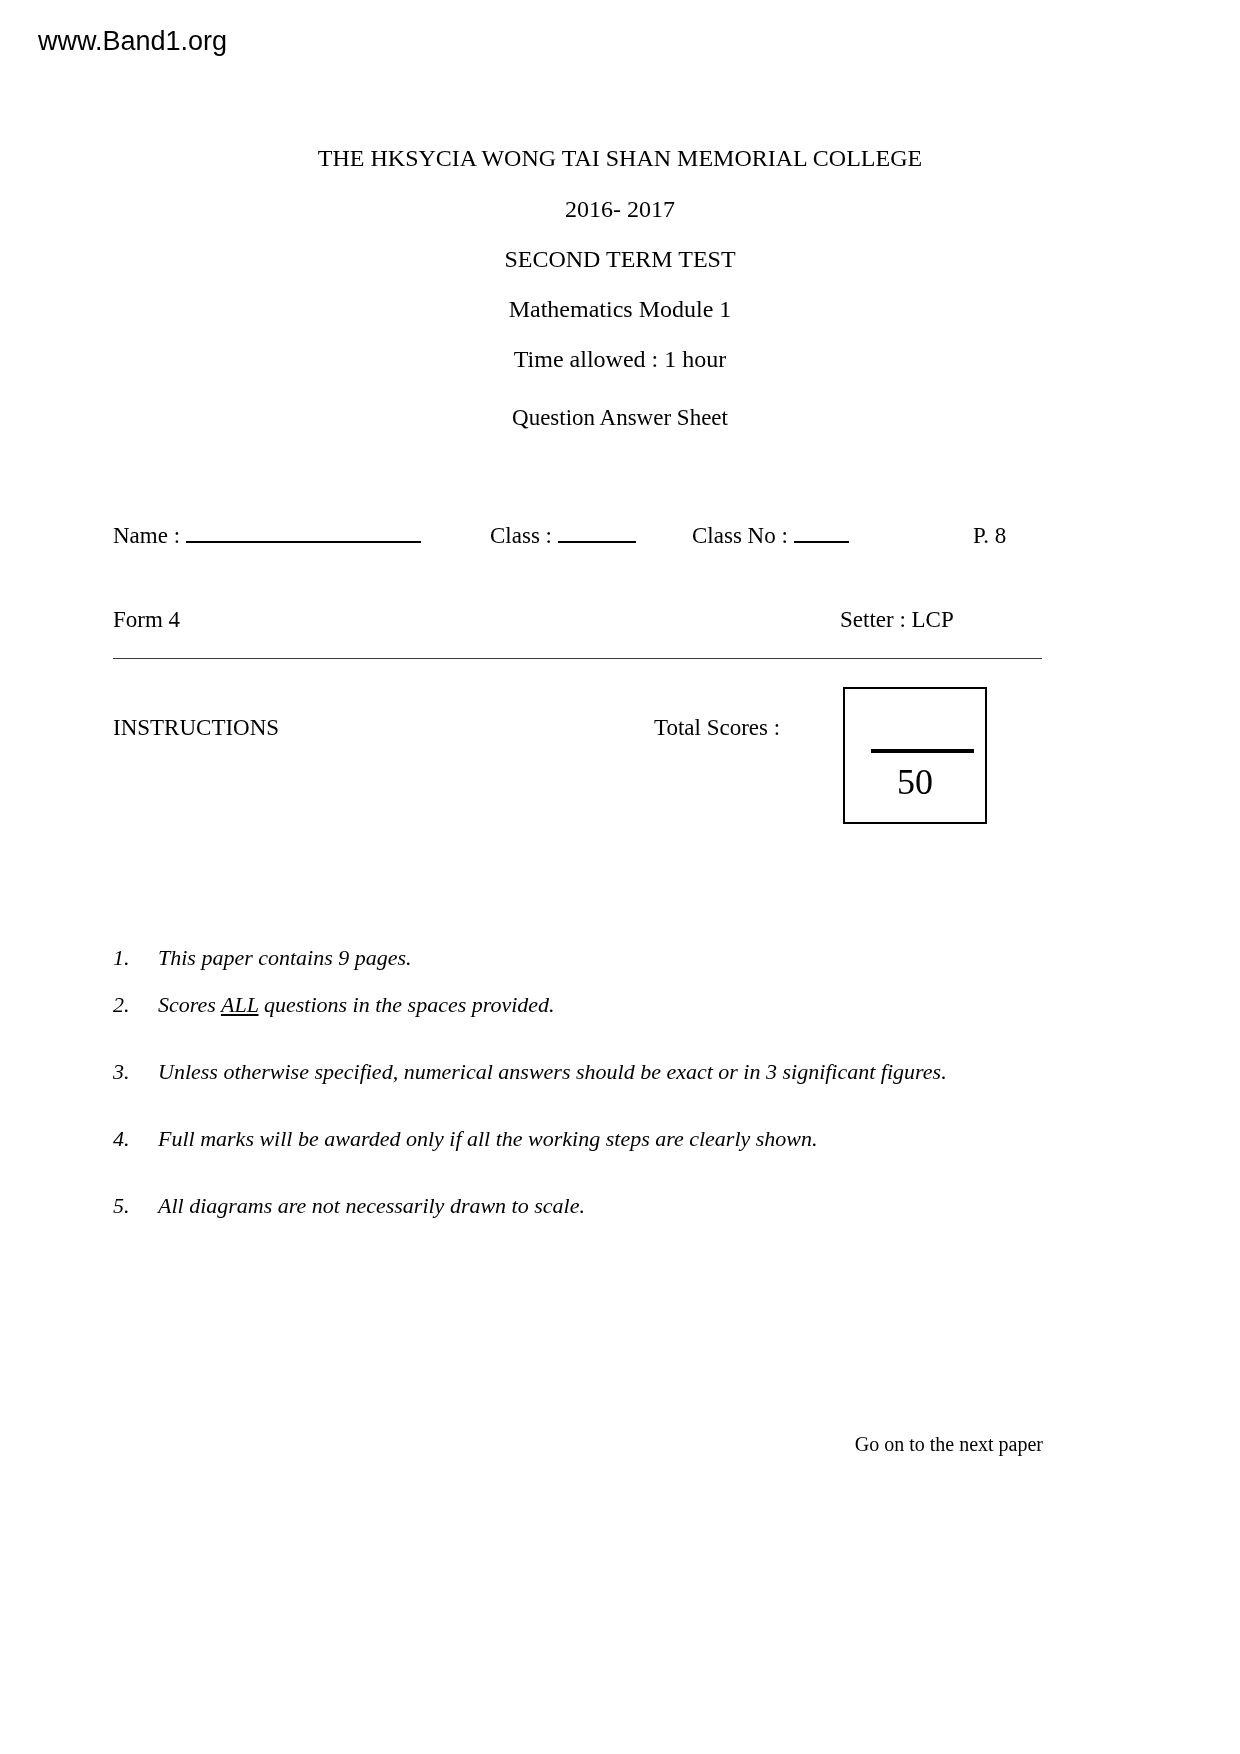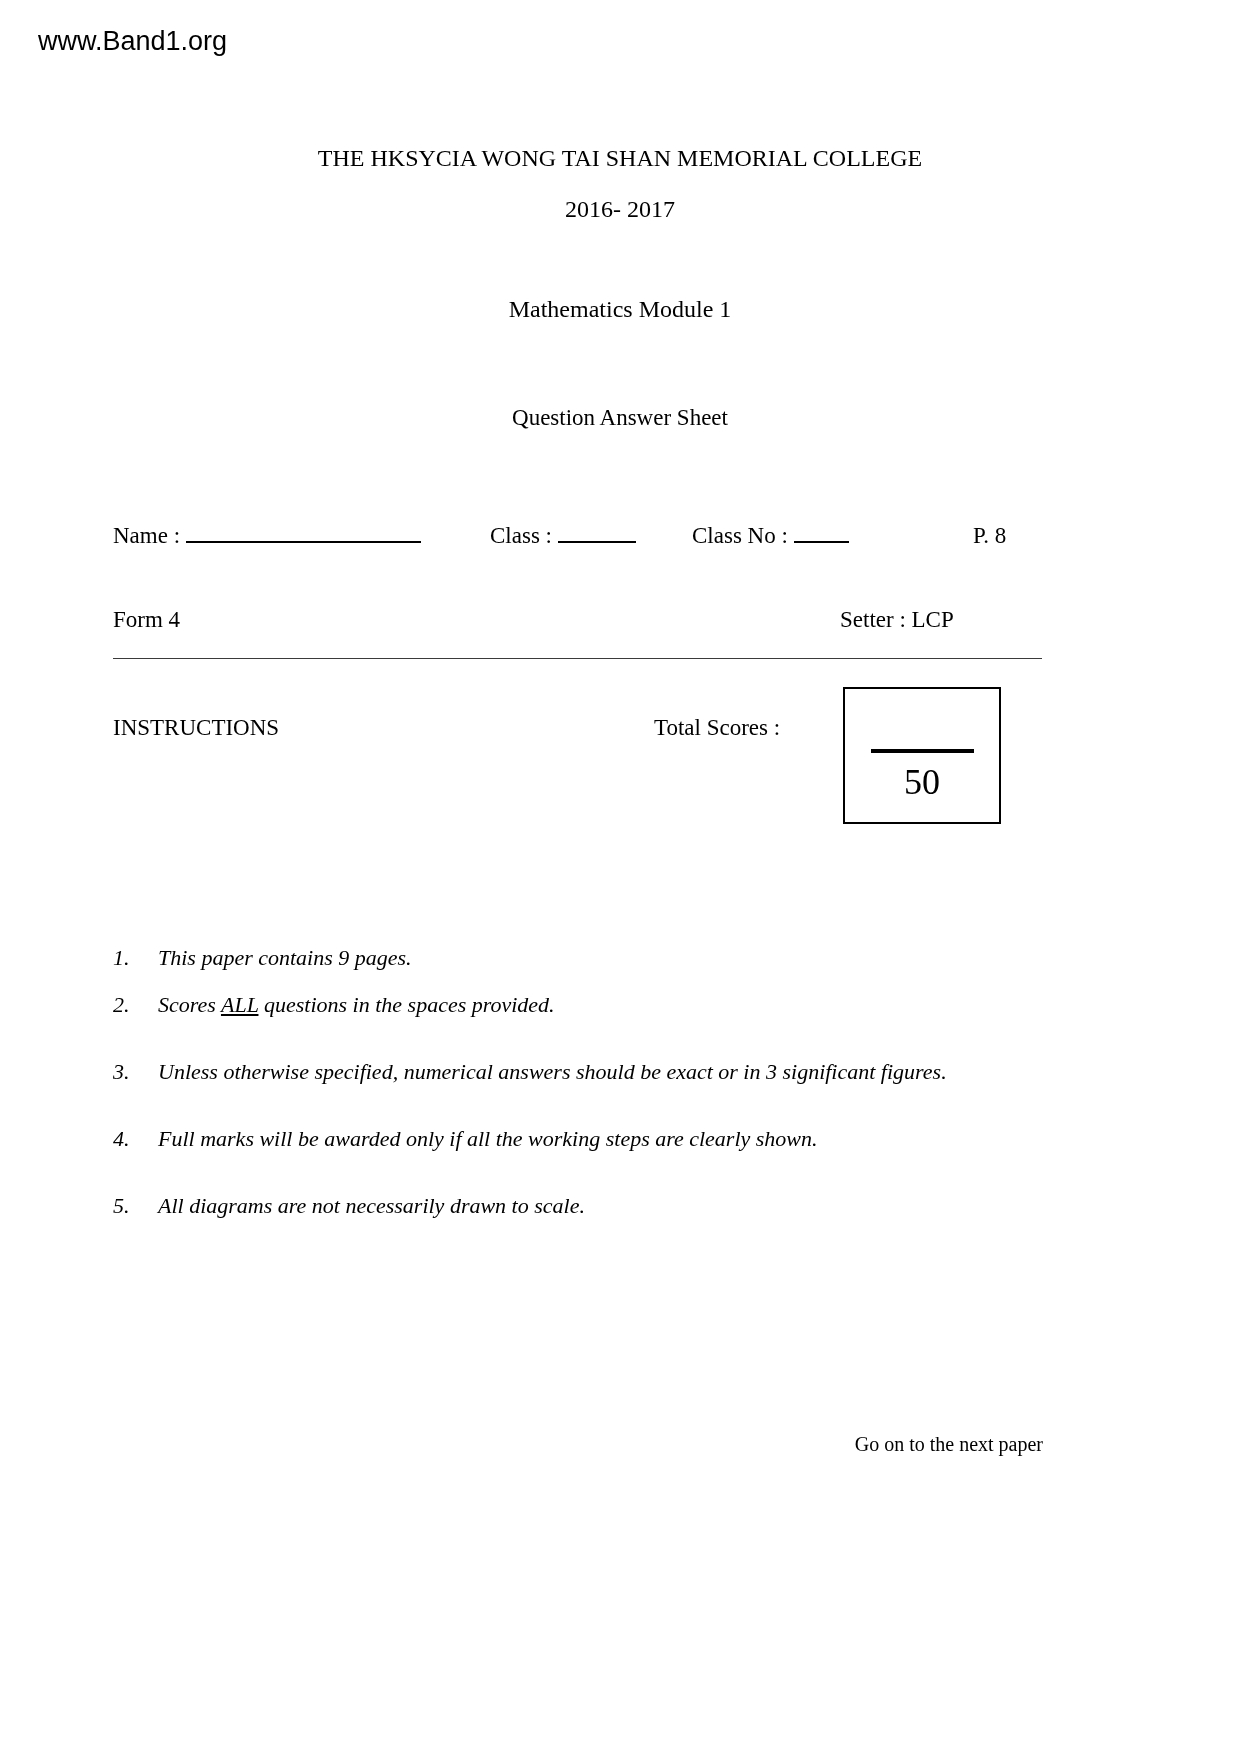--- a/index.html
+++ b/index.html
@@ -55,21 +55,21 @@
     top: 658px;
     left: 113px;
     width: 929px;
     border-top: 1.5px solid #3a3a3a;
   }
 
   .score-box {
     position: absolute;
     top: 687px;
     left: 843px;
-    width: 158px;
+    width: 144px;
     height: 137px;
     border: 2px solid #000;
   }
   .score-line {
     position: absolute;
     top: 60px;
     left: 26px;
     width: 103px;
     border-top: 4px solid #000;
   }
@@ -105,21 +105,23 @@
 </style>
 </head>
 <body>
 
 <div class="page">
 
   <div class="watermark">www.Band1.org</div>
 
   <div class="h-line h-school">THE HKSYCIA WONG TAI SHAN MEMORIAL COLLEGE</div>
   <div class="h-line h-year">2016- 2017</div>
+  <div class="h-line h-test">SECOND TERM TEST</div>
   <div class="h-line h-subject">Mathematics Module 1</div>
+  <div class="h-line h-time">Time allowed : 1 hour</div>
   <div class="h-line h-sheet">Question Answer Sheet</div>
 
   <div class="abs" style="top:522px; left:113px;">
     <span>Name :</span><span class="blank blank-name"></span>
   </div>
   <div class="abs" style="top:522px; left:490px;">
     <span>Class :</span><span class="blank blank-class"></span>
   </div>
   <div class="abs" style="top:522px; left:692px;text-align:center;">
     <span>Class No :</span><span class="blank blank-classno"></span>

